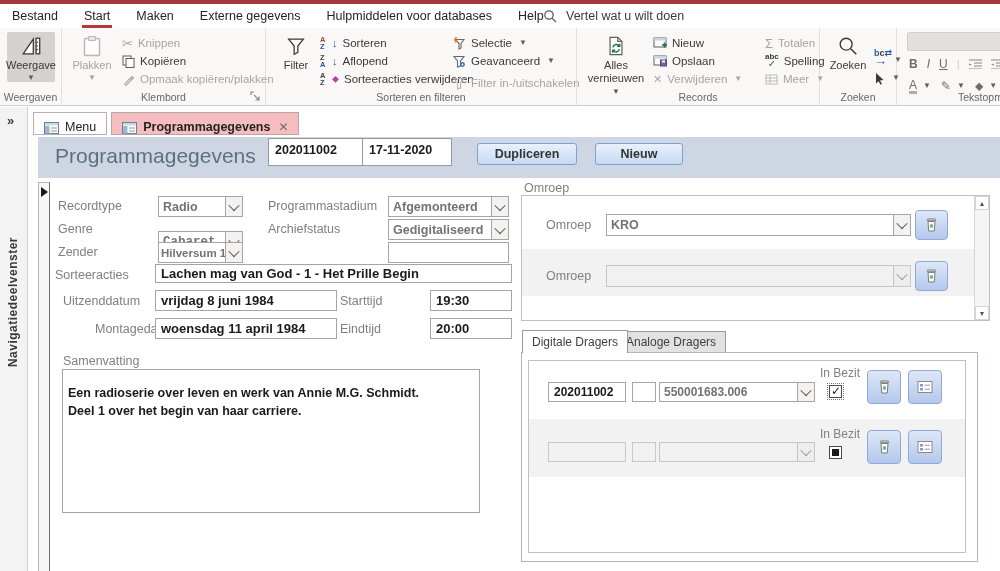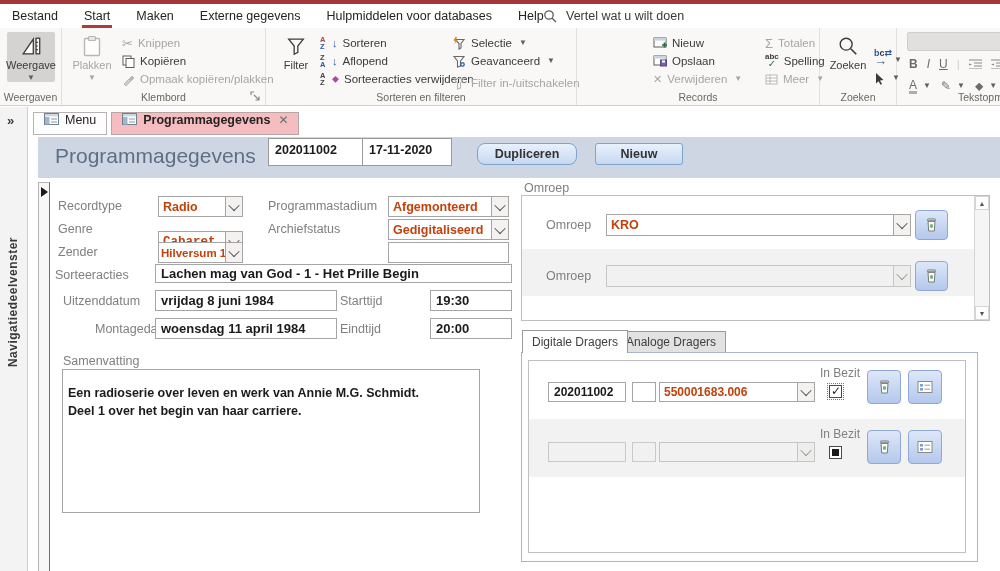--- a/index.html
+++ b/index.html
@@ -35,21 +35,21 @@
   .fontbox { position:absolute; left:10px; top:4px; width:100px; height:19px; background:#e2e0df; border:1px solid #d0cecd; border-radius:2px; }
   .fmt { font-size:12px; color:#6e6c6a; }
 
   
   .workspace { position:absolute; left:0; top:107px; width:1000px; height:464px; background:#fff; }
   .navpane { position:absolute; left:0; top:0; width:28px; height:464px; background:#f3f3f3; border-right:1px solid #cfcfcf; }
   .navpane-chev { position:absolute; left:7px; top:6px; font-size:13px; font-weight:bold; color:#3b3a39; }
   .navpane-title { position:absolute; left:6px; top:130px; writing-mode:vertical-rl; transform:rotate(180deg); font-size:12px; font-weight:bold; color:#3b3a39; letter-spacing:.5px; }
 
   .tabstrip { position:absolute; left:28px; top:4px; right:0; height:24px; display:flex; align-items:flex-end; }
-  .doctab { height:23px; display:flex; align-items:flex-start; gap:6px; font-size:12.5px; padding:0 10px; border:1px solid #b7b1b1; background:#fdfdfd; color:#252423; }
+  .doctab { height:23px; display:flex; align-items:flex-end; gap:6px; font-size:12.5px; padding:0 10px; border:1px solid #b7b1b1; background:#fdfdfd; color:#252423; }
   .doctab.first { margin-left:5px; }
   .doctab.active { background:#f5bdc0; font-weight:bold; border-color:#b7a6a6; }
   .doctab .closex { font-size:12px; color:#6e6e6e; font-weight:normal; margin-left:2px; }
 
   .formarea { position:absolute; left:28px; top:28px; right:0; bottom:0; background:#fff; overflow:hidden; }
 
   
   .form-header { position:absolute; left:10px; top:2px; right:0; height:41px; background:#cdd6e2; }
   .form-title { position:absolute; left:17px; top:7px; font-size:21px; color:#5d7083; }
   .idbox { position:absolute; left:230px; top:1px; width:184px; height:28px; background:#fff; border:1px solid #9a9a9a; display:flex; }
@@ -58,21 +58,21 @@
   .hbtn { position:absolute; top:6px; height:22px; border:1px solid #7fa3cd; border-radius:3px; background:linear-gradient(#e9f1fc,#c6d9f2); font-size:12.5px; font-weight:600; color:#333; display:flex; align-items:center; justify-content:center; cursor:default; }
 
   
   .recsel { position:absolute; left:10px; top:47px; width:12px; bottom:0; background:#f7f7f7; border-left:1px solid #b5b5b5; border-right:1px solid #6e6e6e; border-top:1px solid #b5b5b5; }
   .recsel-arrow { position:absolute; left:2px; top:4px; width:0; height:0; border-left:7px solid #1a1a1a; border-top:5px solid transparent; border-bottom:5px solid transparent; }
 
   
   .flabel { position:absolute; font-size:12.5px; color:#7f7f7f; white-space:nowrap; }
   .tbox { position:absolute; background:#fff; border:1px solid #a5a5a5; font-size:13px; font-weight:600; color:#1b1b1b; padding:2px 5px; display:flex; align-items:center; overflow:hidden; white-space:nowrap; }
   .combo { position:absolute; background:#fff; border:1px solid #a5a5a5; display:flex; }
-  .combo .cval { flex:1; font-size:12.5px; font-weight:600; color:#c2410c; padding:2px 4px; overflow:hidden; white-space:nowrap; display:flex; align-items:center; }
+  .combo .cval { flex:1; font-size:12.5px; font-weight:600; color:#737373; padding:2px 4px; overflow:hidden; white-space:nowrap; display:flex; align-items:center; }
   .combo .cbtn { width:17px; background:#f3f2f1; border-left:1px solid #a5a5a5; display:flex; align-items:center; justify-content:center; }
   .combo .cbtn::after { content:""; width:7px; height:7px; border-right:1.6px solid #555; border-bottom:1.6px solid #555; transform:rotate(45deg) translate(-1px,-1px); }
   .combo.dis { background:#f1f1f1; border-color:#c6c6c6; }
   .combo.dis .cbtn { background:#ededec; border-left-color:#c6c6c6; }
   .combo.dis .cbtn::after { border-color:#9a9a9a; }
   .tbox.dis { background:#f1f1f1; border-color:#c9c9c9; }
   .memo { position:absolute; background:#fff; border:1px solid #a5a5a5; font-size:12.5px; font-weight:600; color:#1b1b1b; padding:14px 5px; white-space:pre-line; line-height:1.45; }
 
   
   .groupbox { position:absolute; border:1px solid #bfbfbf; background:#fff; }
@@ -238,20 +238,33 @@
           <svg width="14" height="14" viewBox="0 0 14 14">
               <path d="M2 2.5 H12 L8.5 7 V12 L5.5 13 V7 Z" fill="none" stroke="#b9b7b5" stroke-width="1.1"></path>
             </svg>
         </span>
         <span>Filter in-/uitschakelen</span>
       </div>
       <div class="rgroup-label">Sorteren en filteren</div>
     </div>
 
     <div class="rgroup" style="left:577px; width:243px;">
+      <div class="bigbtn" style="left:8px; width:62px;">
+        <span>
+          <svg width="22" height="22" viewBox="0 0 24 24">
+              <path d="M5.5 2.5 H14 L18.5 7 V21.5 H5.5 Z" fill="#fff" stroke="#5f5d5b" stroke-width="1.3"></path>
+              <path d="M14 2.5 V7 H18.5" fill="none" stroke="#5f5d5b" stroke-width="1.3"></path>
+              <path d="M8.7 13.5 a3.8 3.8 0 0 1 6.8-1.6" fill="none" stroke="#217346" stroke-width="1.6"></path>
+              <path d="M16 9.5 v2.8 h-2.8" fill="none" stroke="#217346" stroke-width="1.6"></path>
+              <path d="M15.6 15.5 a3.8 3.8 0 0 1-6.8 1.6" fill="none" stroke="#217346" stroke-width="1.6"></path>
+              <path d="M8.3 19.4 v-2.8 h2.8" fill="none" stroke="#217346" stroke-width="1.6"></path>
+            </svg>
+        </span>
+        <span class="blabel"><span>Alles</span><br><span>vernieuwen</span> <span class="chev">▼</span></span>
+      </div>
       <div class="ritem" style="left:76px; top:6px;">
         <span>
           <svg width="14" height="12" viewBox="0 0 14 12">
               <rect x="1" y="1" width="12" height="9" fill="#fff" stroke="#5f5d5b"></rect>
               <rect x="1" y="1" width="12" height="2.6" fill="#c8d4e2"></rect>
               <path d="M9 8 h5 M11.5 5.5 v5" stroke="#217346" stroke-width="1.7"></path>
             </svg>
         </span>
         <span>Nieuw</span>
       </div>
@@ -386,21 +399,21 @@
     </div>
 
     <div class="formarea">
 
       <div class="form-header">
         <div class="form-title">Programmagegevens</div>
         <div class="idbox">
           <div class="idcell c1">202011002</div>
           <div class="idcell">17-11-2020</div>
         </div>
-        <div class="hbtn" style="left:439px; width:100px;border-radius:8px;">Dupliceren</div>
+        <div class="hbtn" style="left:439px; width:100px;">Dupliceren</div>
         <div class="hbtn" style="left:557px; width:88px;">Nieuw</div>
       </div>
 
       <div class="recsel">
         <div class="recsel-arrow"></div>
       </div>
 
       <div class="flabel" style="left:30px; top:64px;">Recordtype</div>
       <div class="combo" style="left:130px; top:61px; width:85px; height:21px;">
         <span class="cval">Radio</span>

